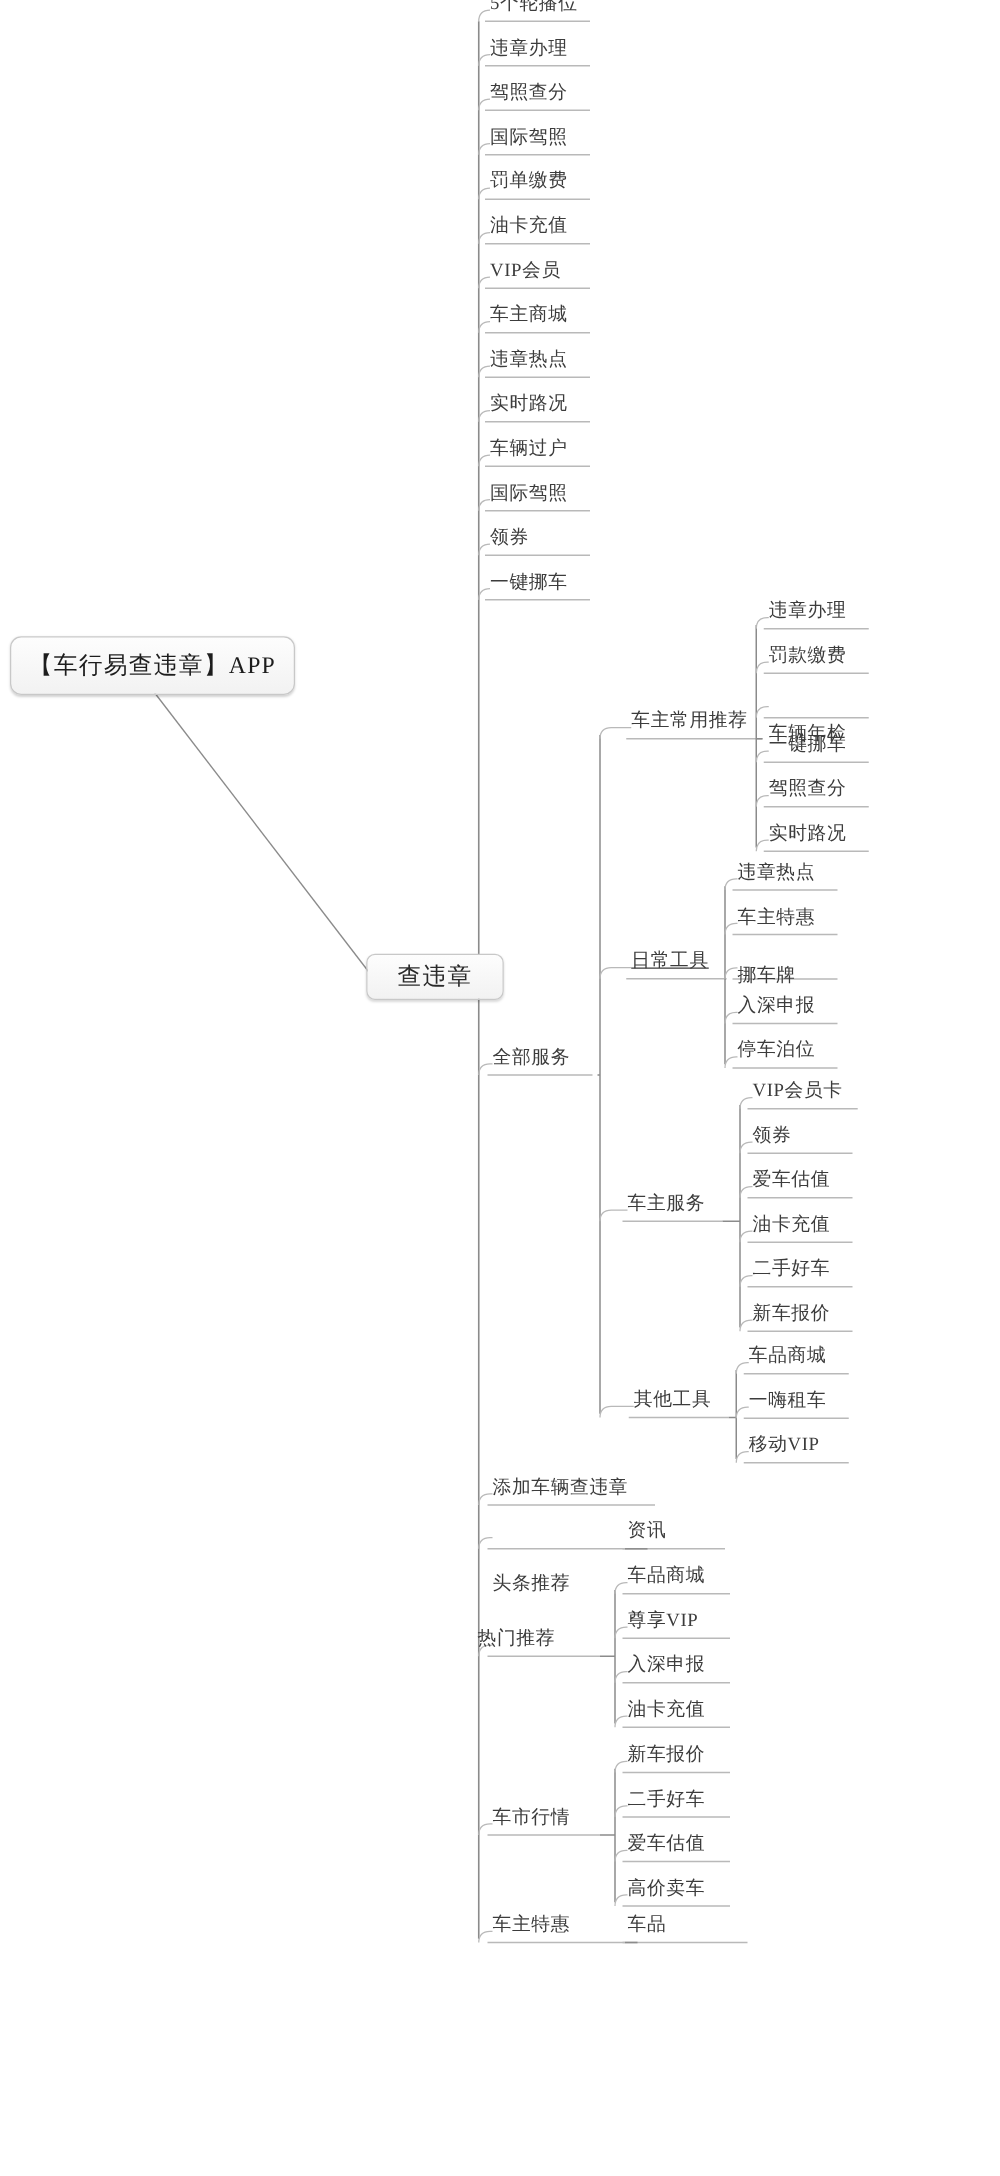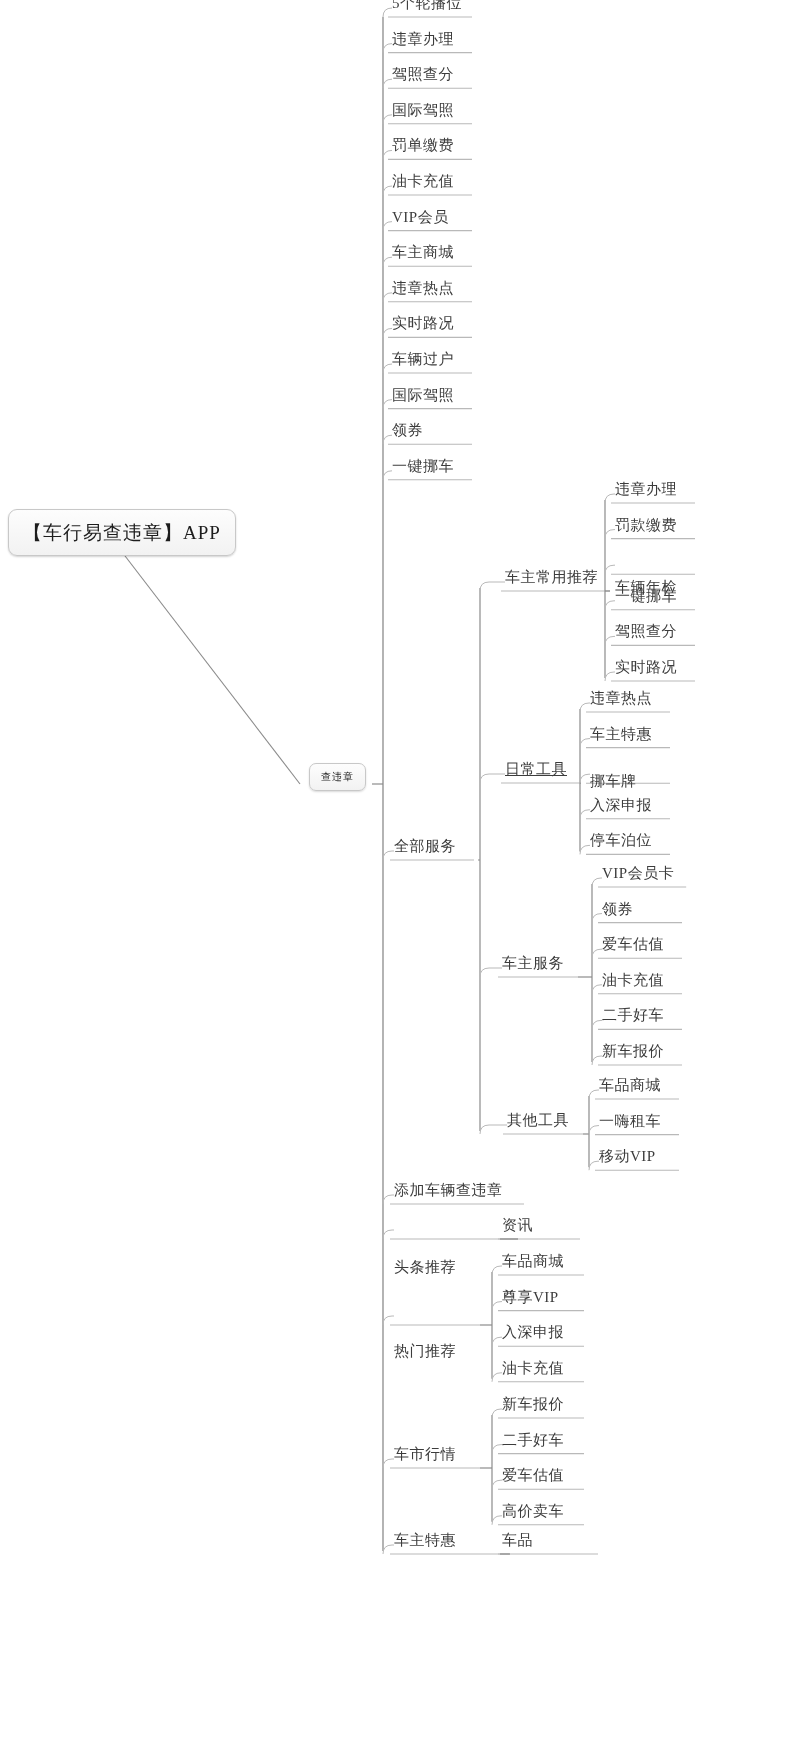--- a/index.html
+++ b/index.html
@@ -24,24 +24,23 @@
     box-shadow:0 1px 2px rgba(0,0,0,0.18);
     font-size:19px;line-height:1;
     padding:13px 14px;color:#1d1d1d;white-space:nowrap;
     letter-spacing:1px;
   }
   .sub-root{
     position:absolute;
     border:1px solid #c8c8c8;border-radius:7px;
     background:linear-gradient(to bottom,#fdfdfd 0%,#f2f2f2 100%);
     box-shadow:0 1px 2px rgba(0,0,0,0.15);
-    font-size:10px;line-height:1;
-    padding:8px 11px;color:#2a2a2a;white-space:nowrap;
+    font-size:19px;line-height:1;
+    padding:8px 24px;color:#2a2a2a;white-space:nowrap;
     letter-spacing:1px;
-    margin-left:16px;
   }
 </style>
 </head>
 <body>
 
 <div id="canvas">
   <svg class="lines" id="lines" xmlns="http://www.w3.org/2000/svg" viewBox="0 0 800 1741">
       <path d="M122 552 L300 784" fill="none" stroke="#8b8b8b" stroke-width="1.1"></path>
       <path d="M372 784 H383" fill="none" stroke="#8b8b8b" stroke-width="1.2"></path>
       <path d="M388 17 H472" fill="none" stroke="#b9b9b9" stroke-width="1.1"></path>
@@ -207,21 +206,21 @@
       <div class="node leaf" style="left: 600px; top: 990.8px;">油卡充值</div>
       <div class="node leaf" style="left: 600px; top: 1026.4px;">二手好车</div>
       <div class="node leaf" style="left: 600px; top: 1062px;">新车报价</div>
       <div class="node leaf" style="left: 505px; top: 1131px;">其他工具</div>
       <div class="node leaf" style="left: 597px; top: 1096px;">车品商城</div>
       <div class="node leaf" style="left: 597px; top: 1131.6px;">一嗨租车</div>
       <div class="node leaf" style="left: 597px; top: 1167.2px;">移动VIP</div>
       <div class="node leaf" style="left: 392px; top: 1201px;">添加车辆查违章</div>
       <div class="node leaf" style="left: 392px; top: 1278px;">头条推荐</div>
       <div class="node leaf" style="left: 500px; top: 1236px;">资讯</div>
-      <div class="node leaf" style="left: 392px; top: 1322px; margin-top: 40px;">热门推荐</div>
+      <div class="node leaf" style="left: 380px; top: 1322px;">热门推荐</div>
       <div class="node leaf" style="left: 500px; top: 1272px;">车品商城</div>
       <div class="node leaf" style="left: 500px; top: 1307.6px;">尊享VIP</div>
       <div class="node leaf" style="left: 500px; top: 1343.2px;">入深申报</div>
       <div class="node leaf" style="left: 500px; top: 1378.8px;">油卡充值</div>
       <div class="node leaf" style="left: 392px; top: 1465px;">车市行情</div>
       <div class="node leaf" style="left: 500px; top: 1415px;">新车报价</div>
       <div class="node leaf" style="left: 500px; top: 1450.6px;">二手好车</div>
       <div class="node leaf" style="left: 500px; top: 1486.2px;">爱车估值</div>
       <div class="node leaf" style="left: 500px; top: 1521.8px;">高价卖车</div>
       <div class="node leaf" style="left: 392px; top: 1551px;">车主特惠</div>

